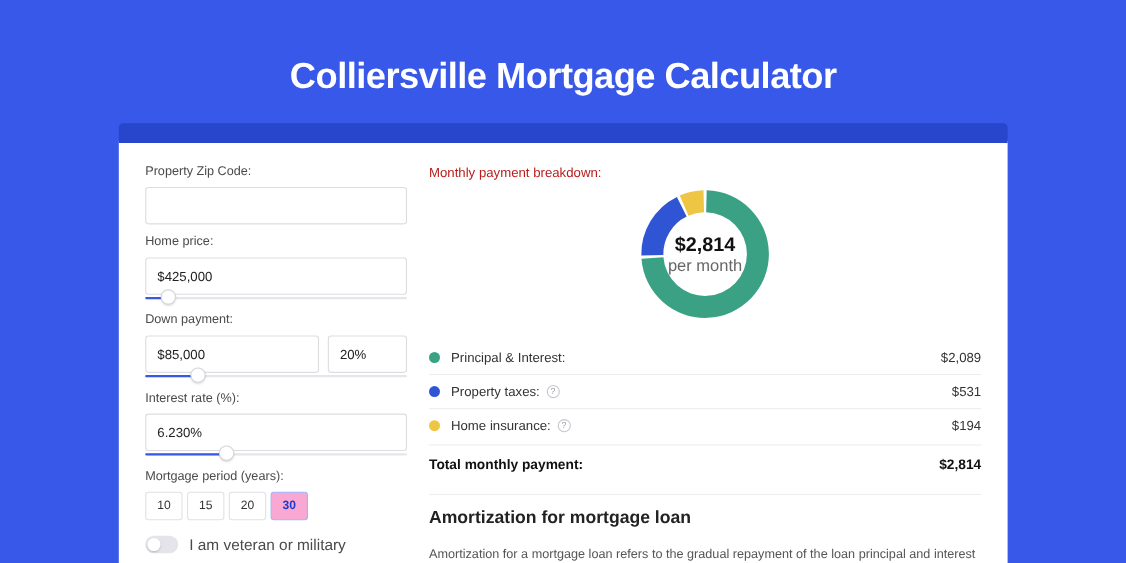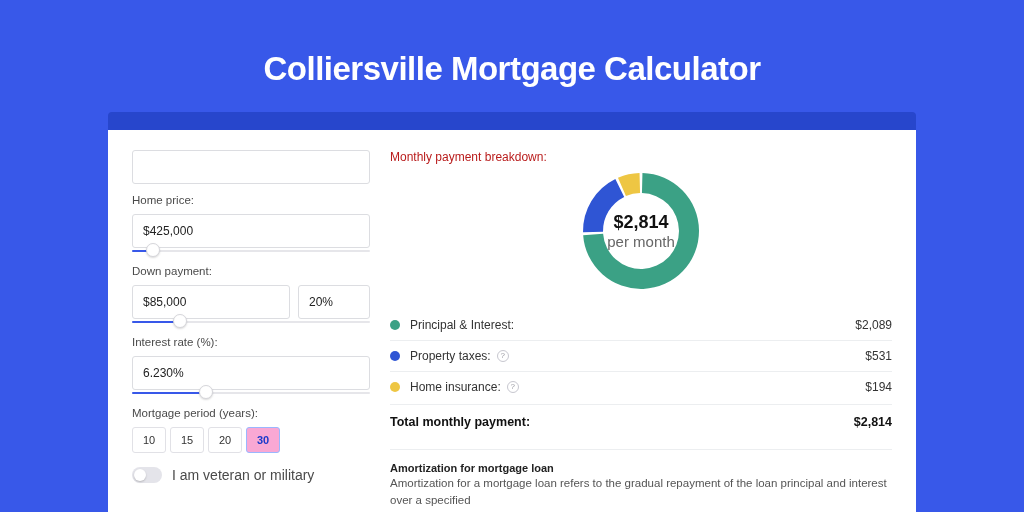--- a/index.html
+++ b/index.html
@@ -107,34 +107,35 @@
   .line-label { flex: 1; display: flex; align-items: center; gap: 6px; }
   .line-value { font-weight: 500; }
   .info-icon {
     width: 12px; height: 12px; border-radius: 50%; border: 1px solid #c7c7cf;
     display: inline-flex; align-items: center; justify-content: center;
     font-size: 8px; color: #9a9aa2; line-height: 1;
   }
   .total-row { display: flex; padding: 10px 0; font-size: 12.5px; font-weight: 700; color: #111; border-top: 1px solid #eceef0; margin-top: 2px; }
   .total-row .tl { flex: 1; }
   .amort-block { border-top: 1px solid #eceef0; margin-top: 10px; padding-top: 12px; }
-  .amort-title { font-size: 11px; font-weight: 700; color: #222; margin-bottom: 1px; }
+  .amort-title { font-size: 16px; font-weight: 700; color: #222; margin-bottom: 16px; }
   .amort-text { font-size: 11.5px; color: #555; line-height: 1.5; }
   .clip { overflow: hidden; }
 </style>
 </head>
 <body>
 
 <div class="outer">
   <h1 class="title">Colliersville Mortgage Calculator</h1>
   <div class="bluebar"></div>
   <div class="panel clip">
     <div class="left">
 
       <div class="row">
+        <div class="label">Property Zip Code:</div>
         <input class="input" value="" style="">
       </div>
 
       <div class="row" style="margin-top:6px;">
         <div class="label">Home price:</div>
         <input class="input" value="$425,000" style="">
         <div class="slider-wrap">
           <div class="slider-track"></div>
           <div class="slider-fill" id="hp-fill" style="width: 9%;"></div>
           <div class="slider-thumb" id="hp-thumb" style="left: 9%;"></div>

